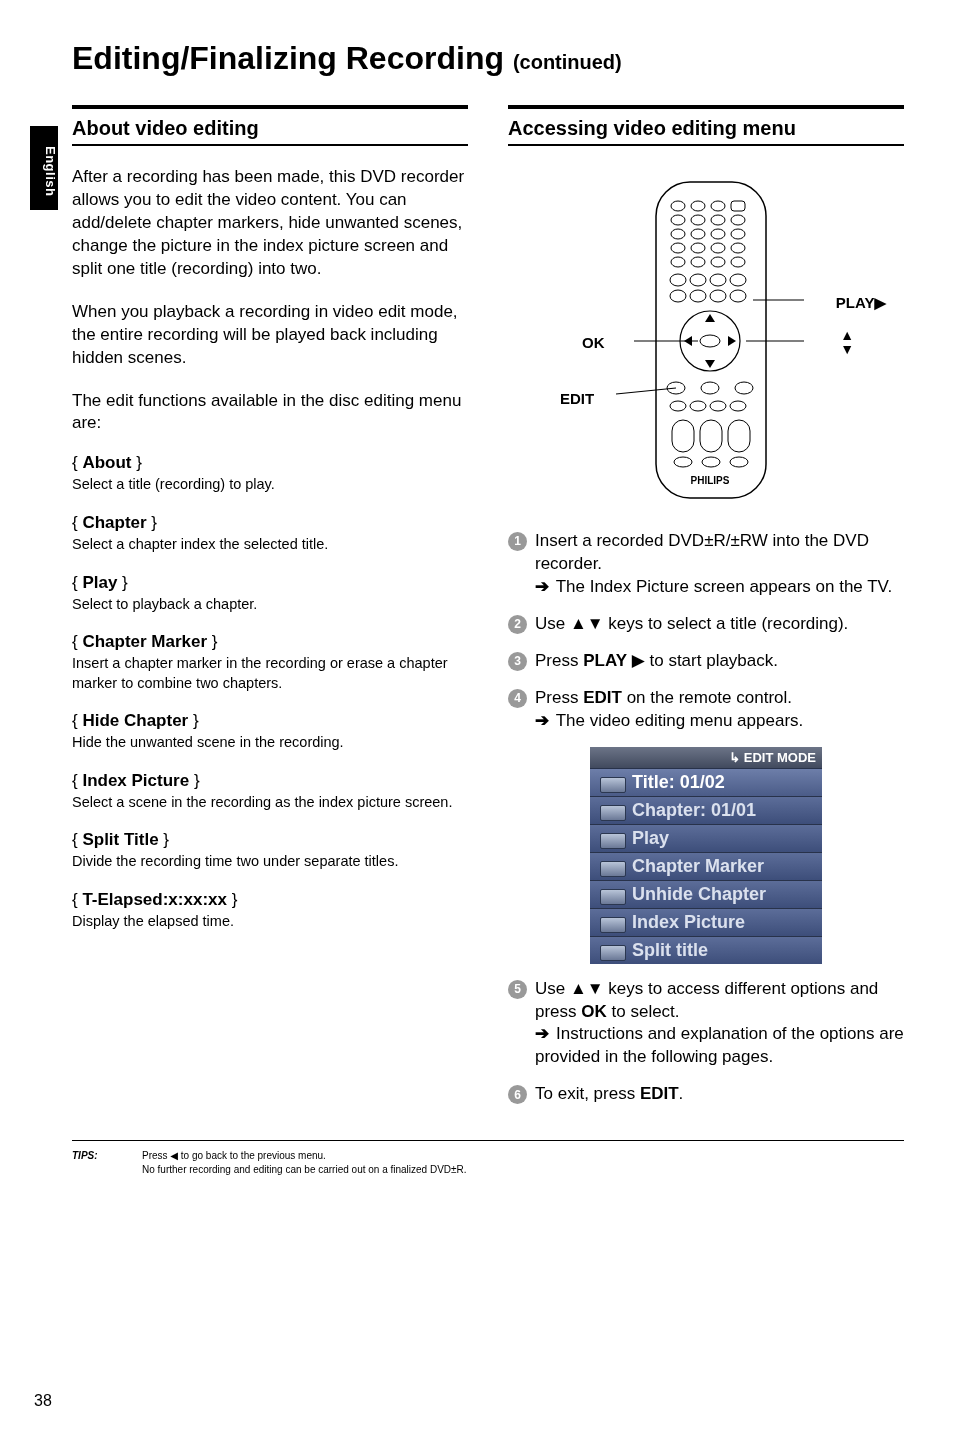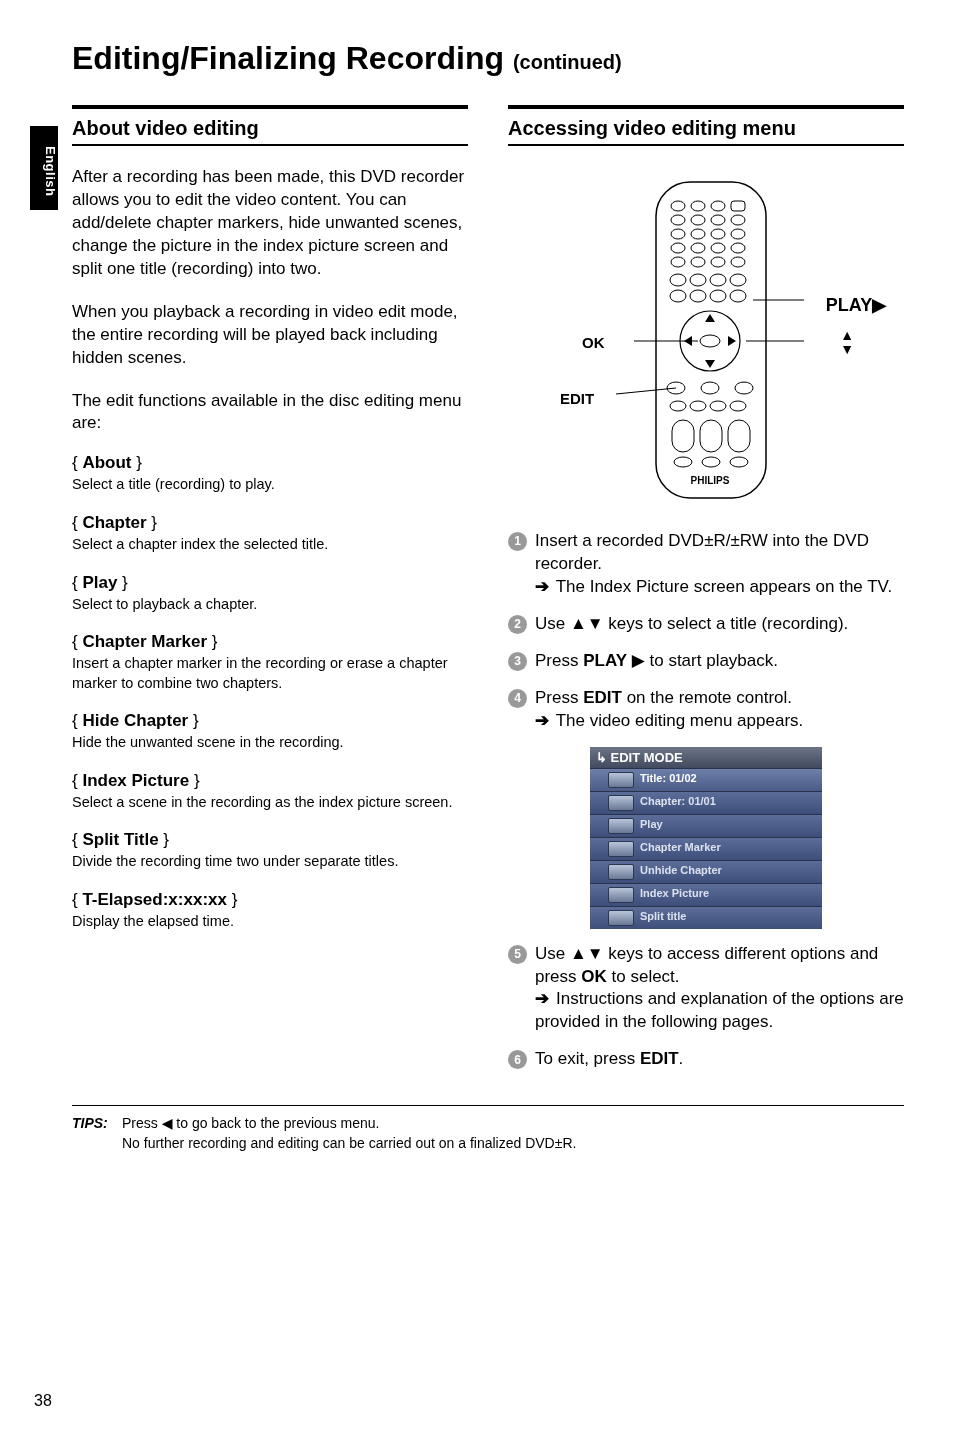--- a/index.html
+++ b/index.html
@@ -50,51 +50,52 @@
   .remote-wrap {
     display: flex;
     justify-content: center;
     margin-top: 30px;
     position: relative;
     height: 340px;
   }
   .remote-svg { width: 360px; height: 330px; }
   .lbl-ok { position: absolute; left: 74px; top: 158px; font-size: 15px; font-weight: bold; }
   .lbl-edit { position: absolute; left: 52px; top: 214px; font-size: 15px; font-weight: bold; }
-  .lbl-play { position: absolute; right: 18px; top: 118px; font-size: 18px; font-weight: bold; }
+  .lbl-play { position: absolute; right: 18px; top: 118px; font-size: 15px; font-weight: bold; }
   .lbl-updown { position: absolute; right: 50px; top: 152px; font-size: 14px; line-height: 1; }
   .step { display: flex; gap: 8px; margin-top: 14px; font-size: 17px; line-height: 1.35; }
   .step-badge {
     width: 19px; height: 19px; border-radius: 50%; background: #999;
     color: #fff; font-size: 12px; font-weight: bold;
     display: inline-flex; align-items: center; justify-content: center;
     flex-shrink: 0; margin-top: 2px;
   }
   .arrow-bullet { color: #000; font-weight: bold; margin-right: 2px; }
   .osd-menu {
     width: 232px;
     margin: 14px auto 4px auto;
     font-family: Arial, sans-serif;
   }
   .osd-head {
     background: linear-gradient(#6c7487,#414a5e);
     color: #fff; font-size: 13px; font-weight: bold;
     padding: 3px 6px;
+    text-align: right;
   }
   .osd-row {
-    display: flex; align-items: flex-start; gap: 6px;
+    display: flex; align-items: flex-end; gap: 6px;
     background: linear-gradient(#5c6d99,#3d4e7a);
-    color: #dbe1ee; font-size: 11px; font-weight: bold;
-    padding: 3px 18px;
+    color: #dbe1ee; font-size: 18px; font-weight: bold;
+    padding: 3px 10px;
     border-top: 1px solid #28324a;
   }
   .osd-row.active { color: #fff; background: linear-gradient(#6d7ea9,#4b5c88); }
   .osd-row .mini { width: 26px; height: 16px; background: linear-gradient(#b8c4d8,#6a7896); border: 1px solid #2b3750; border-radius: 2px; flex-shrink:0; }
   .tips-rule { border-top: 1px solid #000; margin-top: 34px; }
-  .tips-block { display: flex; margin-top: 8px; font-size: 14px; line-height: 1.4; }
+  .tips-block { display: flex; gap: 20px; margin-top: 8px; font-size: 10px; line-height: 1.4; }
   .tips-label { font-weight: bold; font-style: italic; width: 50px; }
   .page-num { position: absolute; left: 34px; bottom: 22px; font-size: 16px; }
   .tri { display: inline-block; }
 </style>
 </head>
 <body>
 
 <div class="side-tab">English</div>
 
 <h1 class="page-title">

